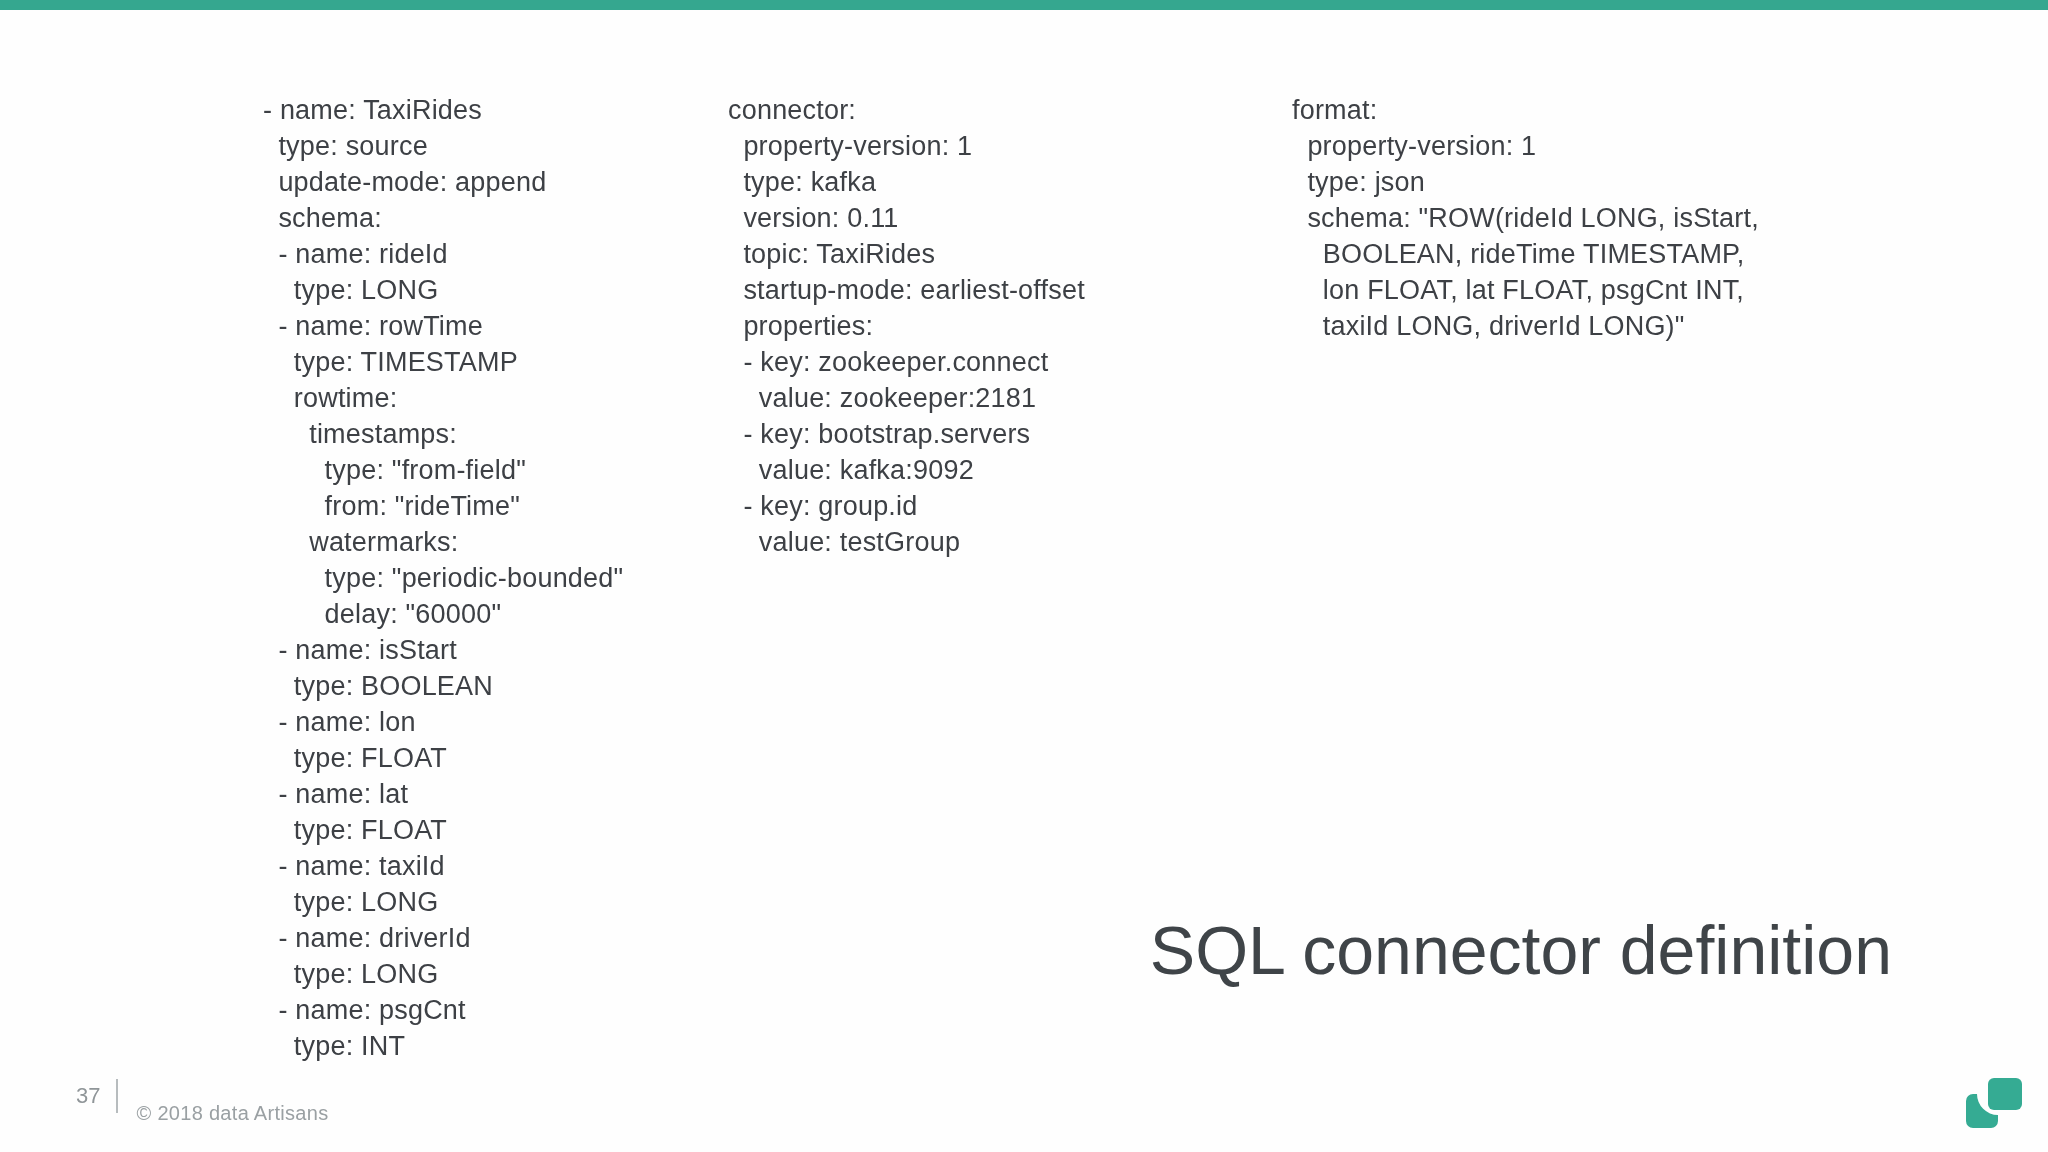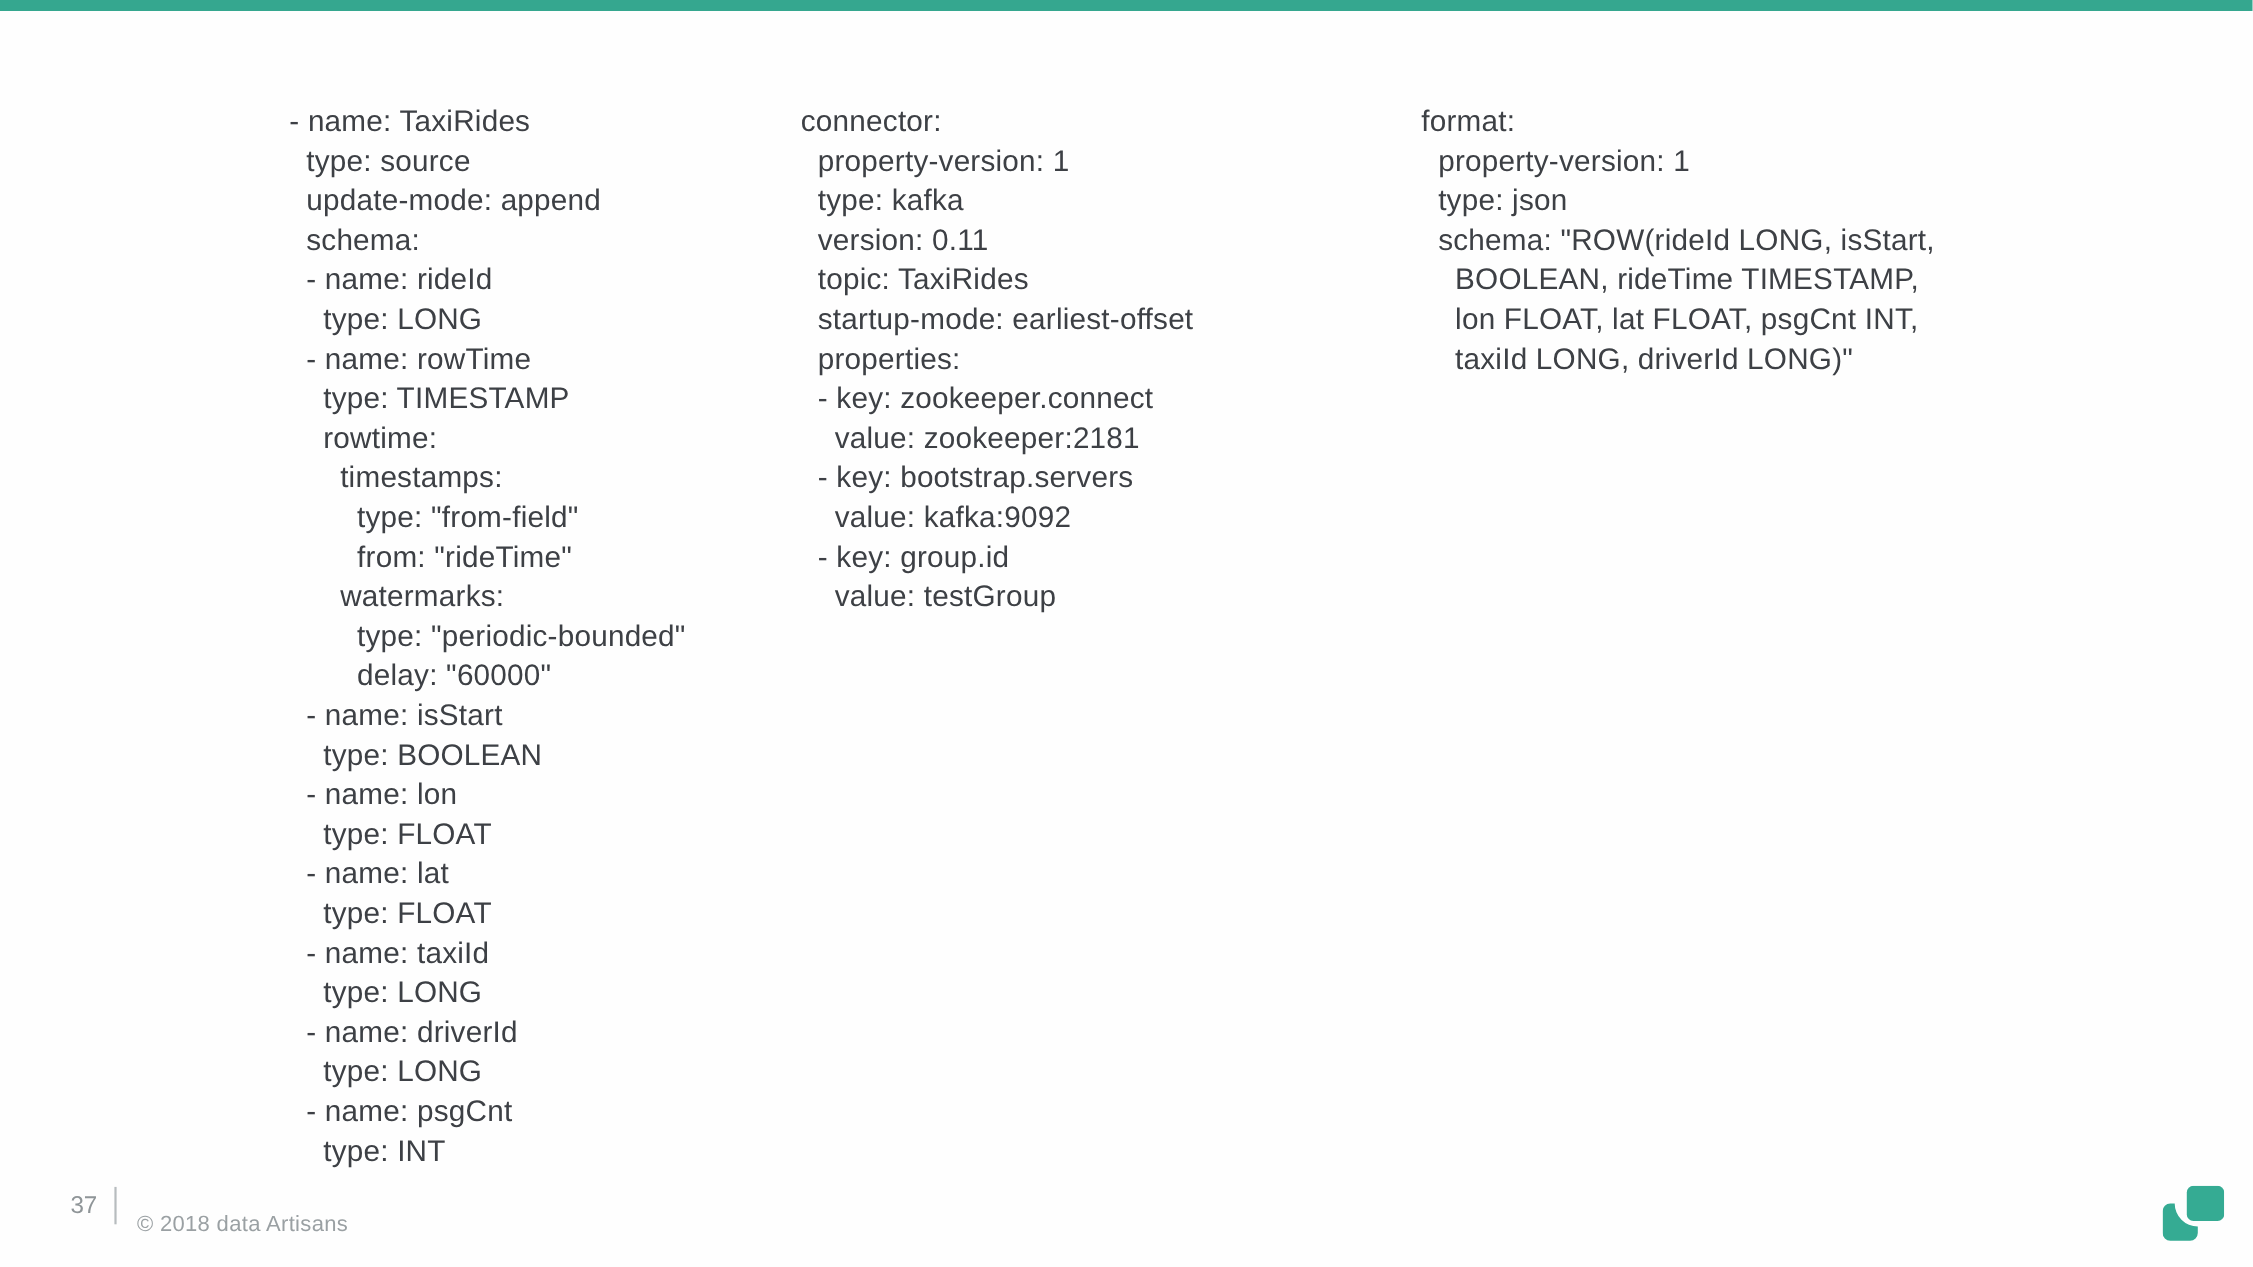--- a/index.html
+++ b/index.html
@@ -45,21 +45,21 @@
     font-family: "Liberation Sans", sans-serif;
     font-weight: 400;
     font-size: 68px;
     line-height: 76px;
     color: #3f4448;
     letter-spacing: 0px;
     white-space: nowrap;
   }
   .footer {
     position: absolute;
-    left: 64px;
+    left: 76px;
     top: 1078px;
     display: flex;
     align-items: center;
     height: 36px;
   }
   .page-number {
     font-size: 22px;
     color: #8f9598;
     margin-right: 16px;
   }
@@ -133,20 +133,21 @@
     value: testGroup</pre>
 
   <pre class="yaml-col col-3">format:
   property-version: 1
   type: json
   schema: "ROW(rideId LONG, isStart,
     BOOLEAN, rideTime TIMESTAMP,
     lon FLOAT, lat FLOAT, psgCnt INT,
     taxiId LONG, driverId LONG)"</pre>
 
+  <h1 class="slide-title">SQL connector definition</h1>
 
   <div class="footer">
     <span class="page-number">37</span>
     <span class="footer-divider"></span>
     <span class="copyright">© 2018 data Artisans</span>
   </div>
 
   <svg class="logo" viewBox="0 0 56 52" xmlns="http://www.w3.org/2000/svg">
     <rect x="22" y="0" width="34" height="32" rx="6" fill="#35ab93"></rect>
     <path d="M7,16 H11 A21,21 0 0 0 32,37 V43 A7,7 0 0 1 25,50 H7 A7,7 0 0 1 0,43 V23 A7,7 0 0 1 7,16 Z" fill="#35ab93"></path>

